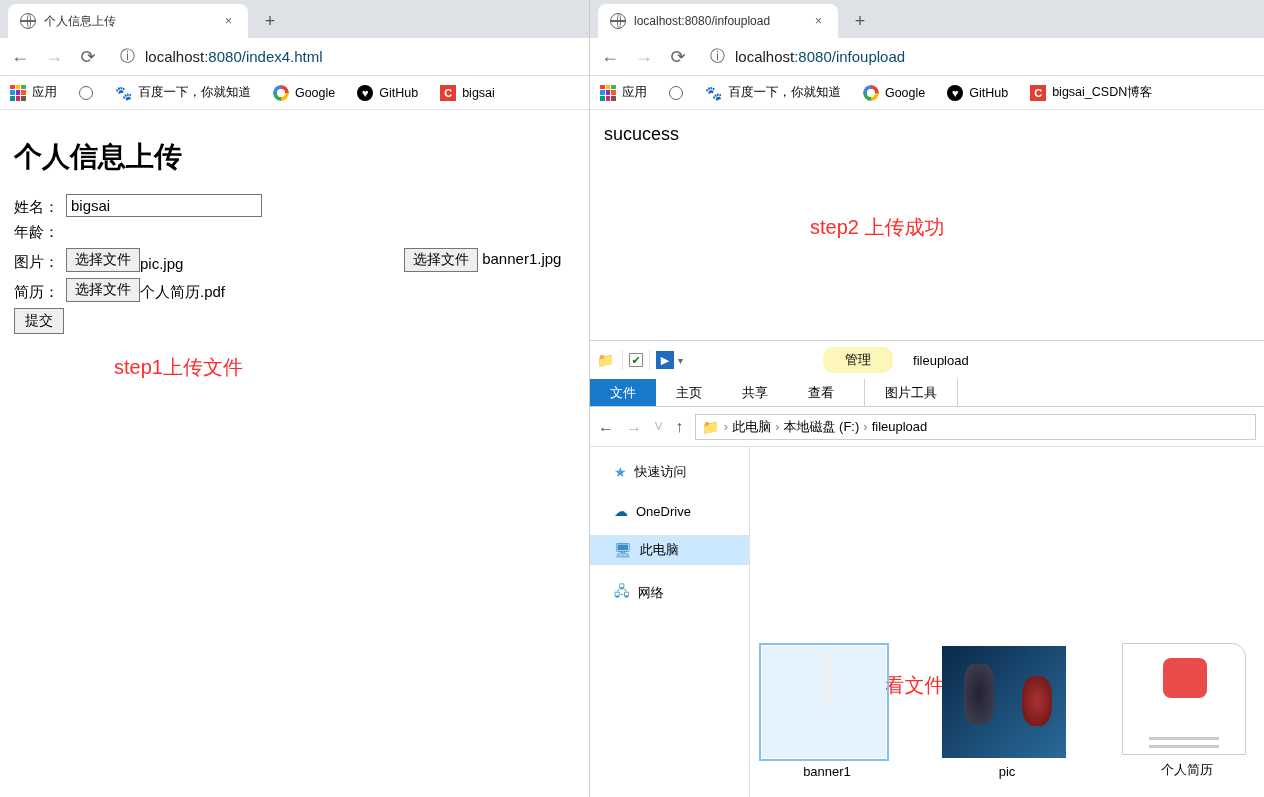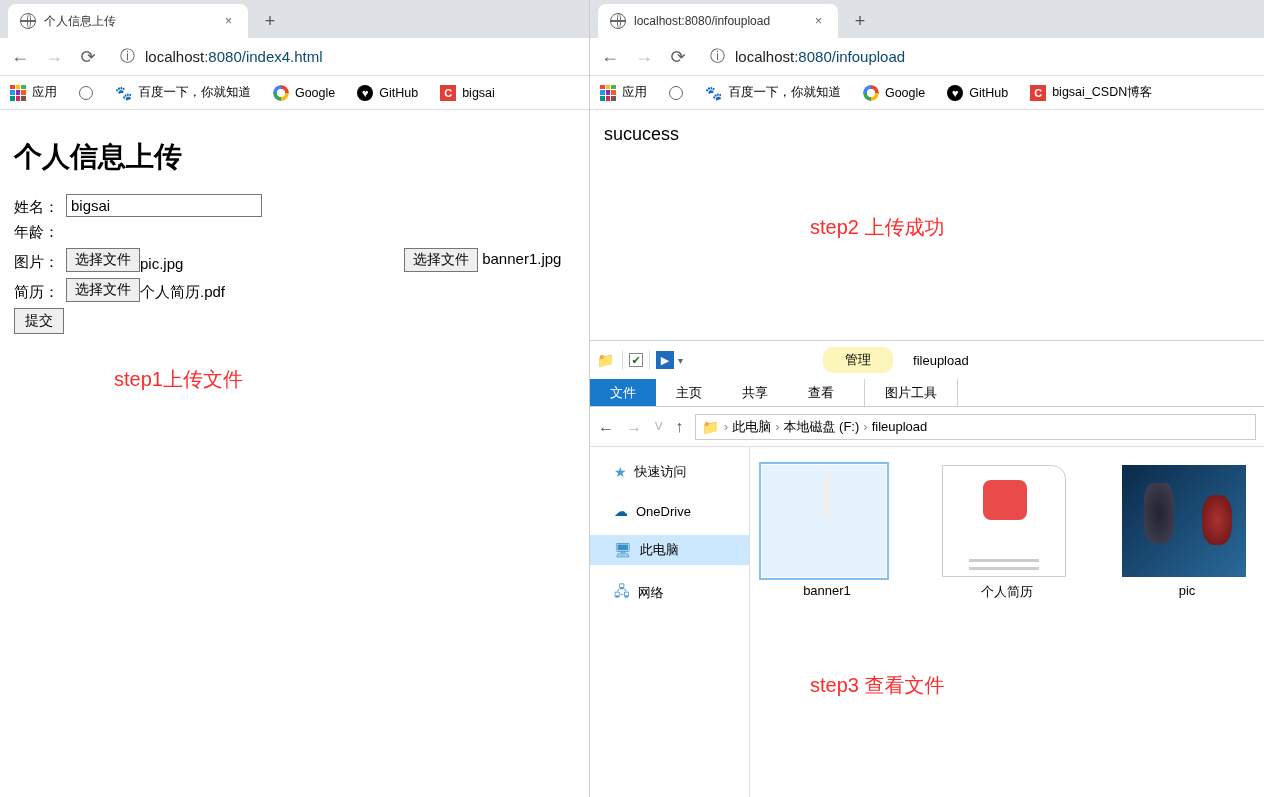--- a/index.html
+++ b/index.html
@@ -39,21 +39,21 @@
     
     .page-body { padding: 14px; }
     h1.title { font-size: 28px; font-weight: bold; margin: 14px 0 18px; }
     .form-row { display: flex; align-items: flex-end; margin-bottom: 6px; font-size: 15px; }
     .form-label { width: 52px; }
     .txt-input { border: 1px solid #767676; padding: 2px 4px; width: 196px; font-size: 15px; font-family: inherit; }
     .file-btn { border: 1px solid #767676; background: #efefef; padding: 2px 8px; font-size: 14px; cursor: pointer; font-family: inherit; }
     .file-name { }
     .extra-file { position: absolute; left: 390px; }
     .submit-btn { border: 1px solid #767676; background: #efefef; padding: 3px 10px; font-size: 14px; cursor: pointer; font-family: inherit; }
-    .step-note { color: #ff2b2b; font-size: 20px; margin-top: 32px; margin-left: 100px; }
+    .step-note { color: #ff2b2b; font-size: 20px; margin-top: 20px; margin-left: 100px; }
     .step-note2 { position:absolute; top:214px; left:220px; color:#ff2b2b; font-size:20px; }
     .step-note3 { position:absolute; top:672px; left:220px; color:#ff2b2b; font-size:20px; }
     .success-txt { padding: 14px; font-size: 18px; }
     
     
     .explorer { position: absolute; top: 340px; left: 0; right: 0; bottom: 0; border-top: 1px solid #d0d0d0; }
     .exp-titlebar { height: 38px; display: flex; align-items: center; padding: 0 6px; background: #fff; }
     .exp-titlebar .tb-icon { width:20px; text-align:center; }
     .folder-mini { color:#ffc14d; font-size:14px; }
     .divider-v { width:1px; height:20px; background:#e0e0e0; margin:0 6px;}
@@ -75,21 +75,21 @@
     
     .exp-body { display:flex; height: calc(100% - 106px); }
     .exp-sidebar { width: 210px; border-right:1px solid #e0e0e0; padding:10px 0;}
     .sb-item { display:flex; align-items:center; gap:8px; padding:6px 24px; cursor:pointer; font-size:13px;}
     .sb-item.selected { background:#cce8ff; }
     .star-icon{color:#4a9fd8; font-size:14px;}
     .onedrive-icon{color:#0a64a4; font-size:14px;}
     .pc-icon{color:#3b8fc7; font-size:14px;}
     .net-icon{color:#3b8fc7; font-size:14px;}
     
-    .exp-content { flex:1; display:flex; padding:18px 12px; gap:50px; align-items:flex-start;}
+    .exp-content { flex:1; display:flex; padding:18px 12px; gap:50px; align-items:flex-end;}
     .file-item { width:130px; text-align:center; cursor:pointer;}
     .file-item.selected .thumb { outline: 2px solid #83c0ef; outline-offset:1px; background:#e5f3ff;}
     .thumb { width:124px; height:112px; display:flex; align-items:center; justify-content:center; margin-bottom:6px;}
     .thumb.banner { background: linear-gradient(#d8ecf5 0 25%, #c8ddd0 25% 55%, #a5c9a0 55%); position:relative;}
     .thumb.banner::after{content:'';position:absolute;left:50%;top:8px;width:6px;height:50px;background:#f0f0f0;}
     .thumb.pic { background: linear-gradient(135deg,#0a2a4a,#2a6a9a); position:relative;}
     .thumb.pic::after{content:'';position:absolute;right:14px;top:30px;width:30px;height:50px;background:radial-gradient(#a33,#611);border-radius:40%;}
     .thumb.pic::before{content:'';position:absolute;left:22px;top:18px;width:30px;height:60px;background:radial-gradient(#223,#445);border-radius:30%;}
     .thumb.pdf { position:relative; border:1px solid #ccc; border-top-right-radius:14px;}
     .thumb.pdf::before{content:'';position:absolute;top:14px;left:40px;width:44px;height:40px;background:#e94b4b;border-radius:8px;}
@@ -290,23 +290,23 @@
             <span class="net-icon">🖧</span>
             <span>网络</span>
           </div>
       </div>
       <div class="exp-content">
         <div class="file-item selected">
           <div class="thumb banner"></div>
           <div class="file-label">banner1</div>
         </div>
         <div class="file-item">
+          <div class="thumb pic"></div>
+          <div class="file-label">pic</div>
+        </div>
+        <div class="file-item">
           <div class="thumb pdf"></div>
           <div class="file-label">个人简历</div>
         </div>
-        <div class="file-item">
-          <div class="thumb pic"></div>
-          <div class="file-label">pic</div>
-        </div>
       </div>
     </div>
   </div>
 </div>
 
 </body></html>

